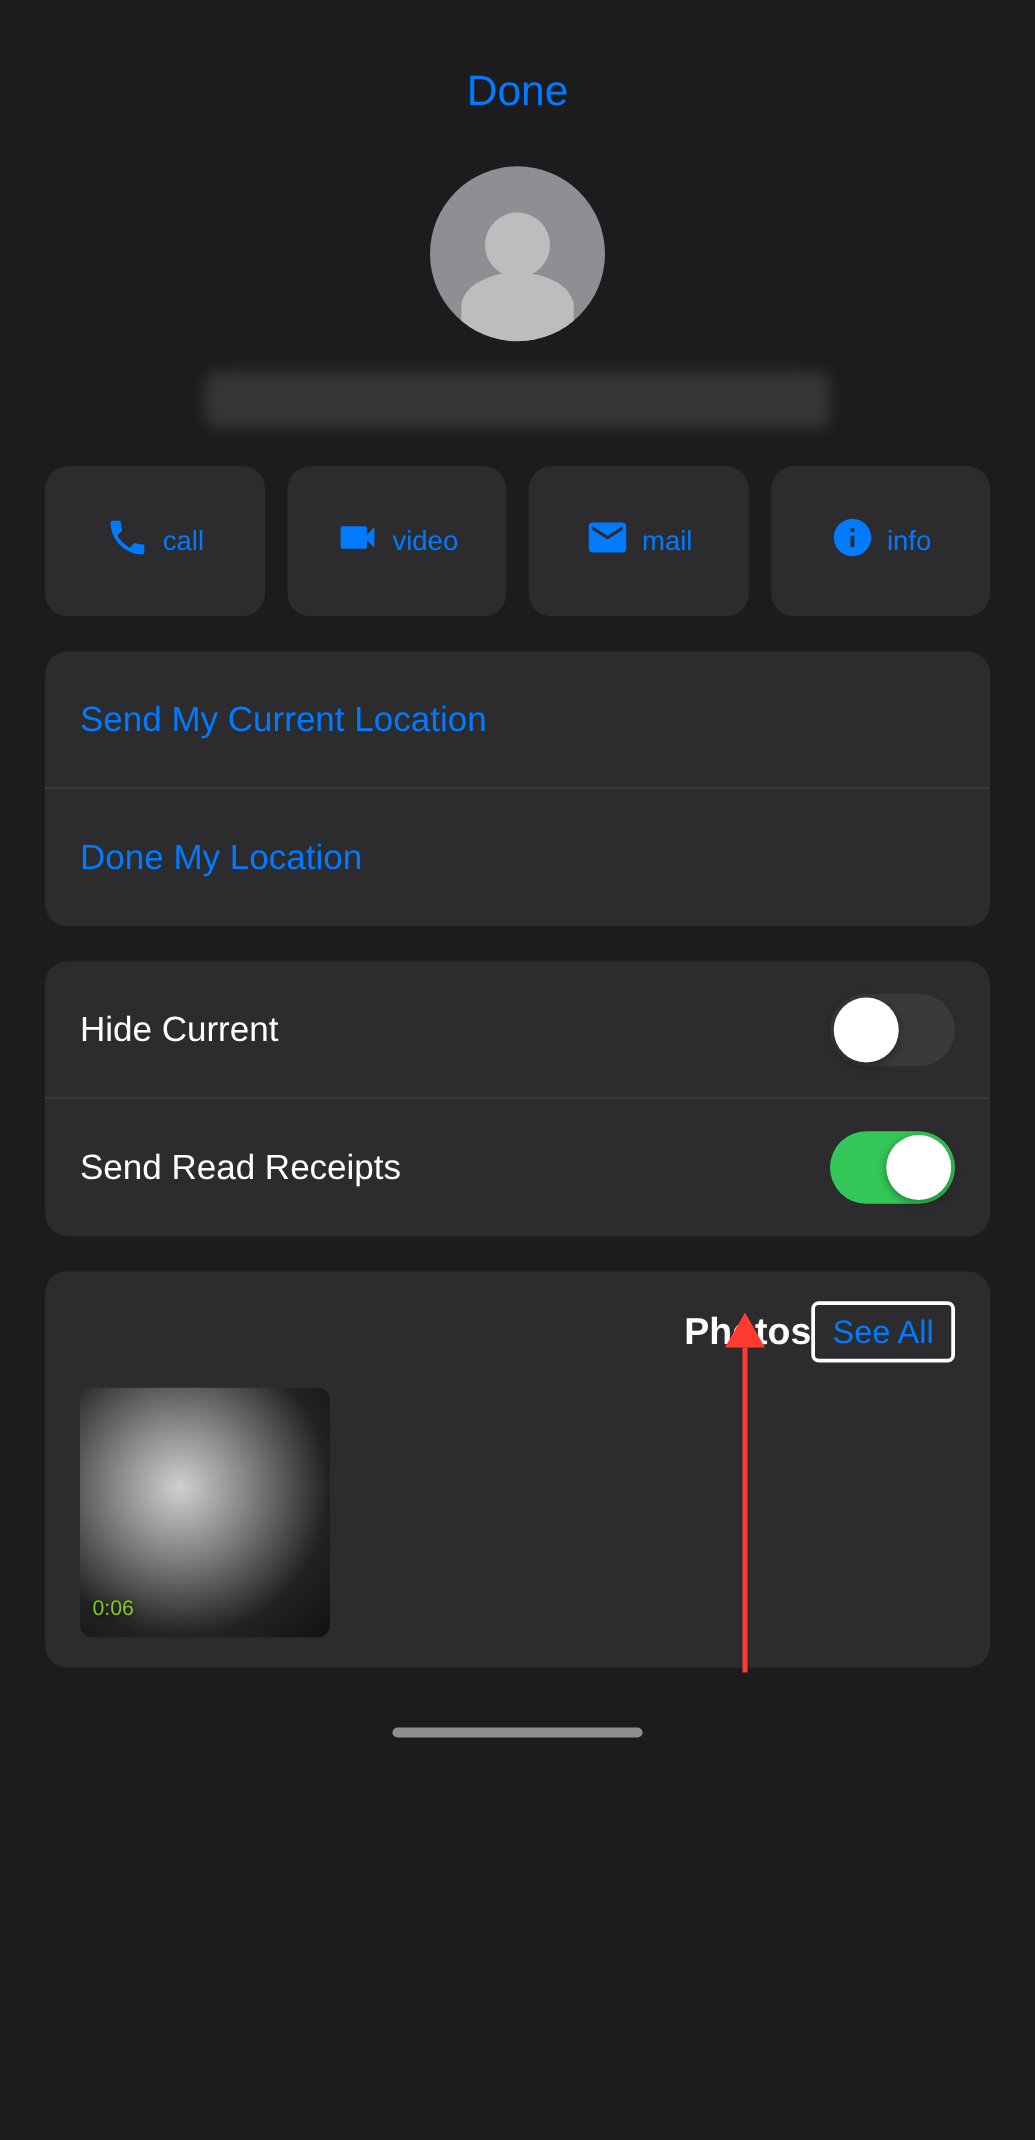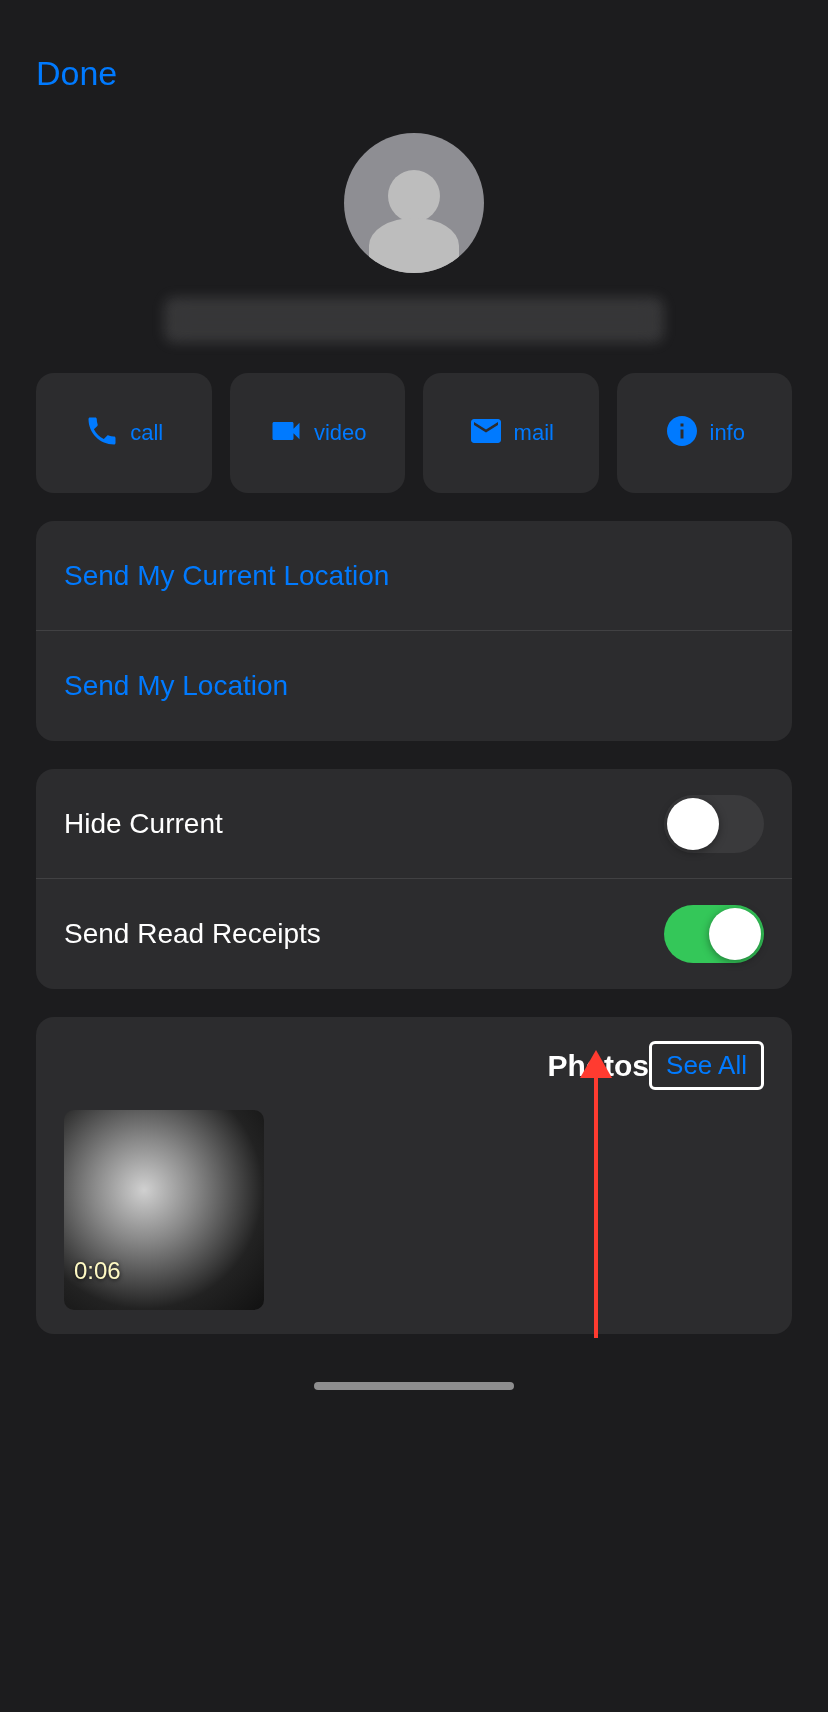--- a/index.html
+++ b/index.html
@@ -10,21 +10,21 @@
       min-height: 1712px;
       font-family: -apple-system, 'SF Pro Display', 'Helvetica Neue', Arial, sans-serif;
       color: #fff;
       position: relative;
       overflow-x: hidden;
     }
 
     
     .top-bar {
       display: flex;
-      justify-content: flex-start;
+      justify-content: center;
       padding: 54px 36px 20px 36px;
     }
     .done-btn {
       color: #007AFF;
       font-size: 34px;
       font-weight: 400;
       background: none;
       border: none;
       cursor: pointer;
     }
@@ -210,24 +210,24 @@
       overflow: hidden;
       position: relative;
     }
     .photo-inner {
       width: 100%;
       height: 100%;
       background: radial-gradient(ellipse at 40% 40%, #d0d0d0 0%, #888 30%, #222 70%, #111 100%);
     }
     .photo-duration {
       position: absolute;
-      bottom: 25px;
+      bottom: 13px;
       left: 10px;
-      color: #fef9c3;
-      font-size: 24px;
+      color: #84cc16;
+      font-size: 17px;
       font-weight: 500;
       text-shadow: 0 1px 4px rgba(0,0,0,0.8);
     }
 
     
     .annotation-arrow {
       position: absolute;
       left: 580px;
       top: 1050px;
       display: flex;
@@ -321,21 +321,21 @@
     </span>
     <span class="btn-label">info</span>
   </button>
 </div>
 
 <div class="section">
   <div class="section-row">
     <span class="section-row-text">Send My Current Location</span>
   </div>
   <div class="section-row">
-    <span class="section-row-text">Send My Location</span>
+    <span class="section-row-text">Done My Location</span>
   </div>
 </div>
 
 <div class="section">
   <div class="section-row">
     <span class="section-row-label">Hide Current</span>
     <div class="toggle off">
       <div class="toggle-knob"></div>
     </div>
   </div>

